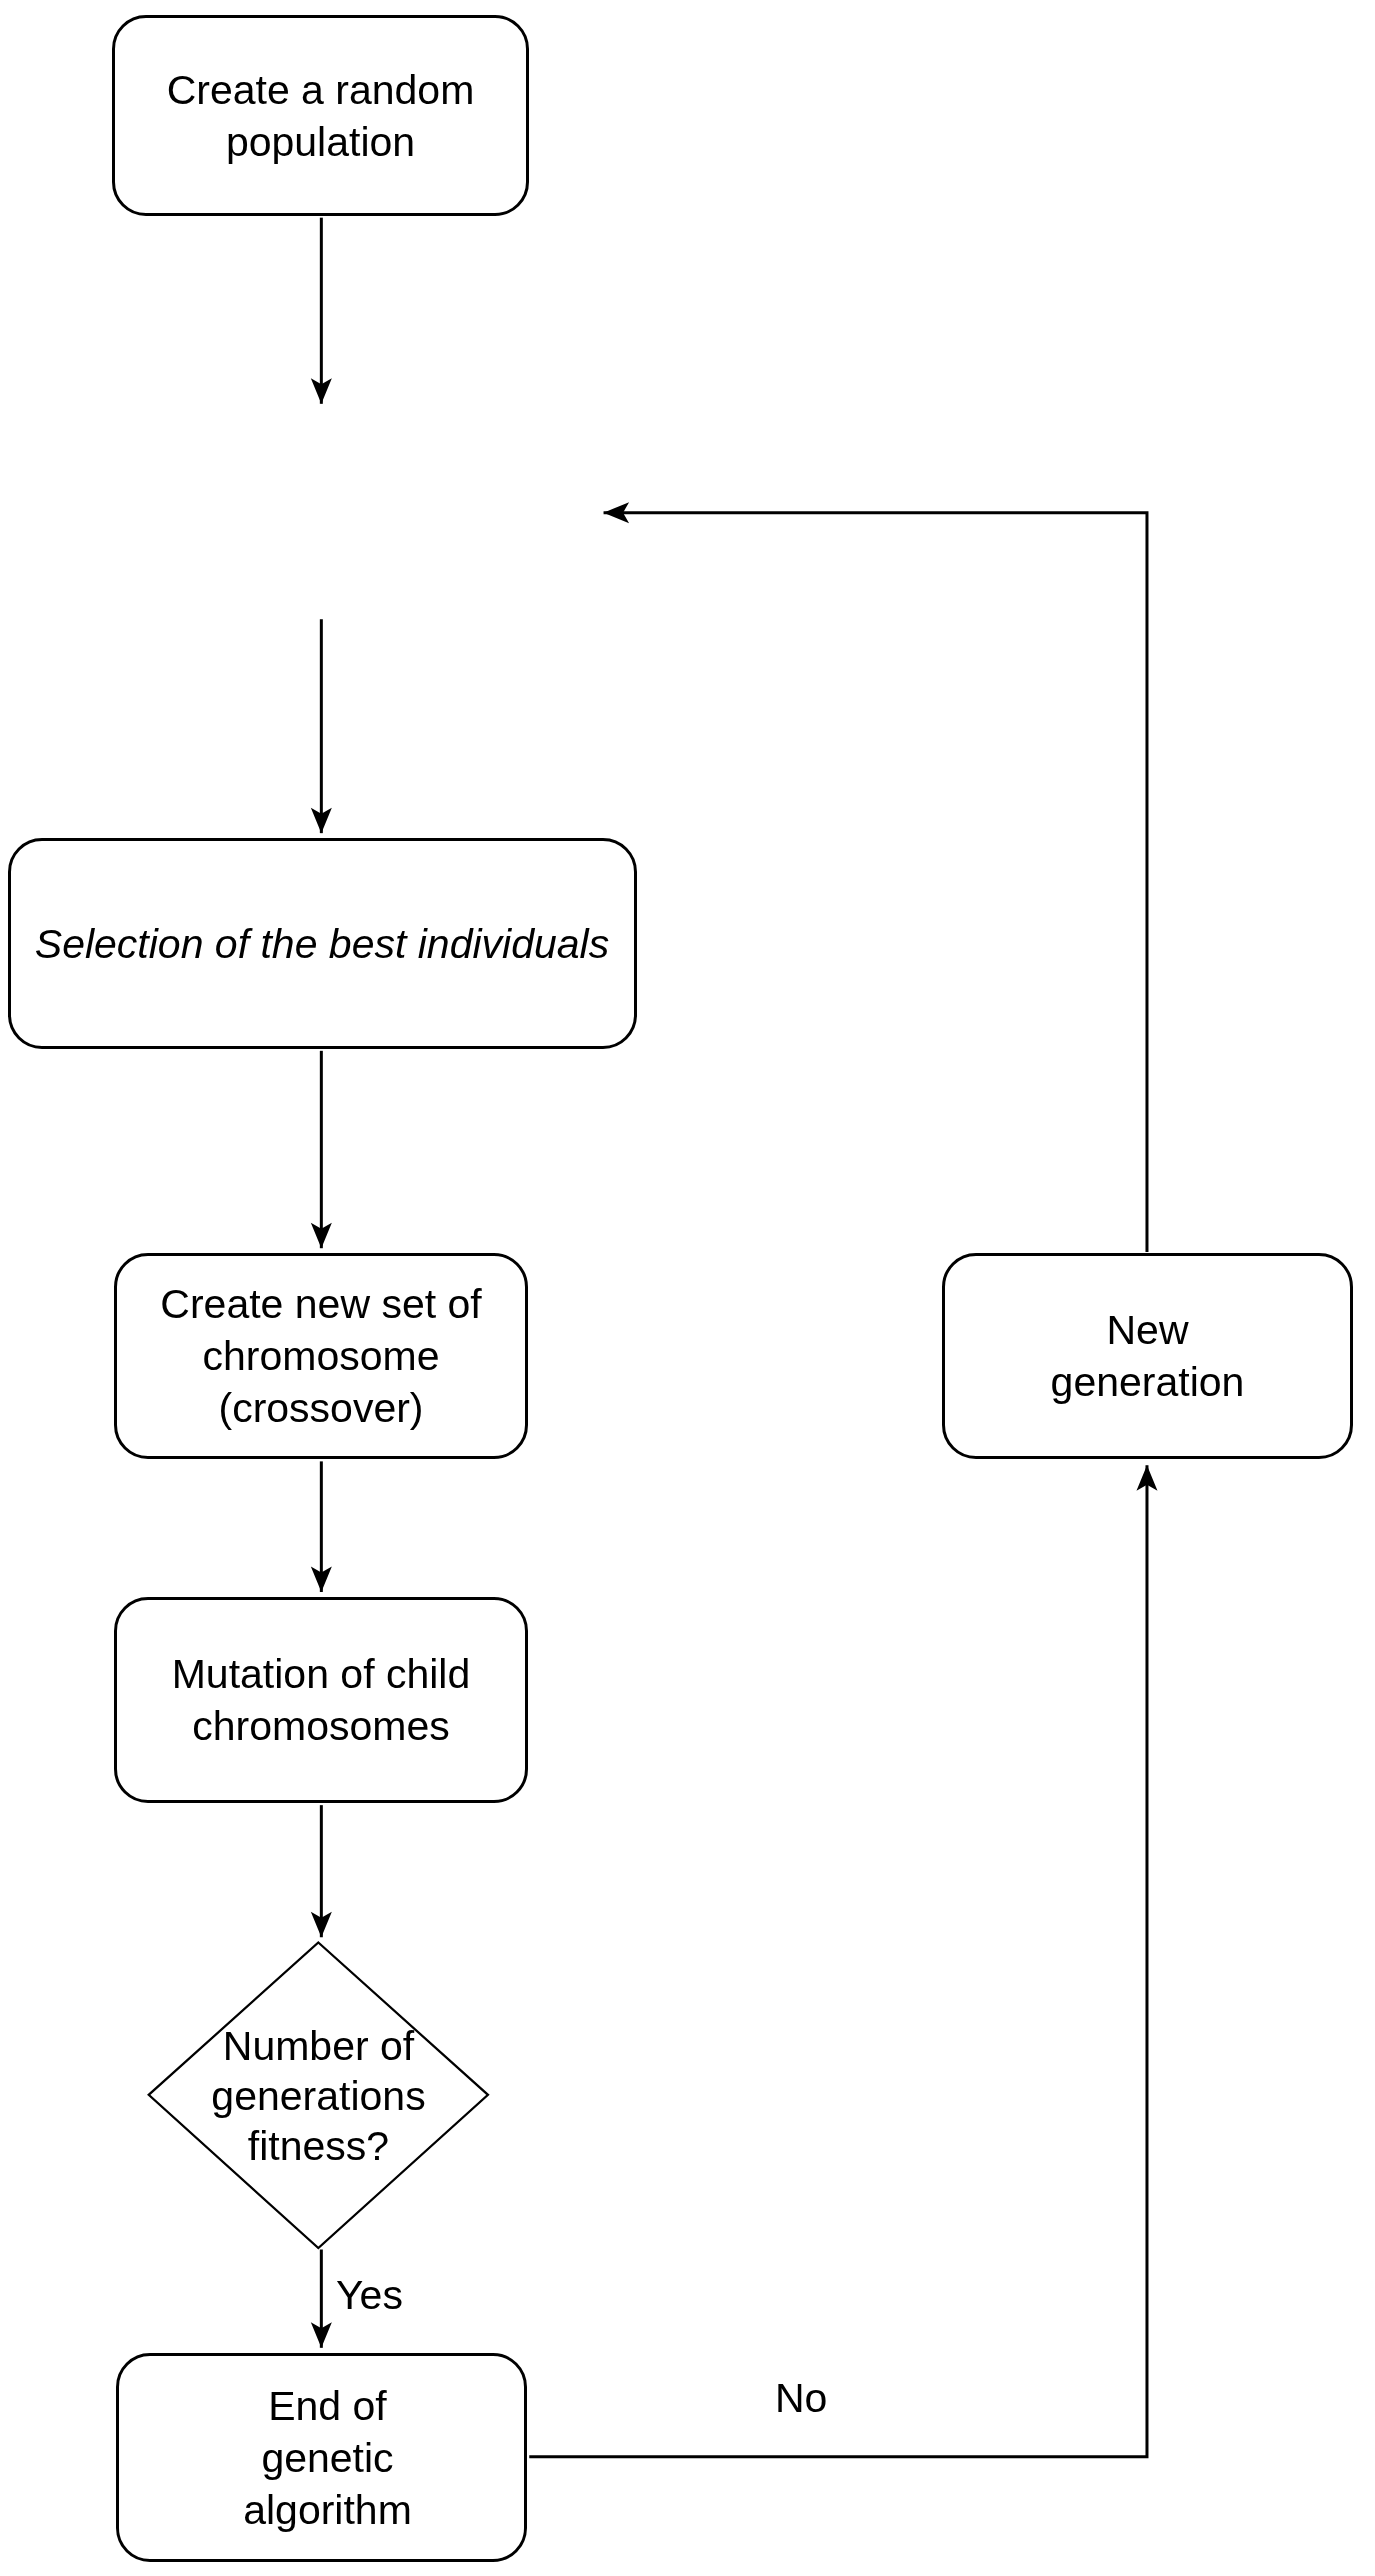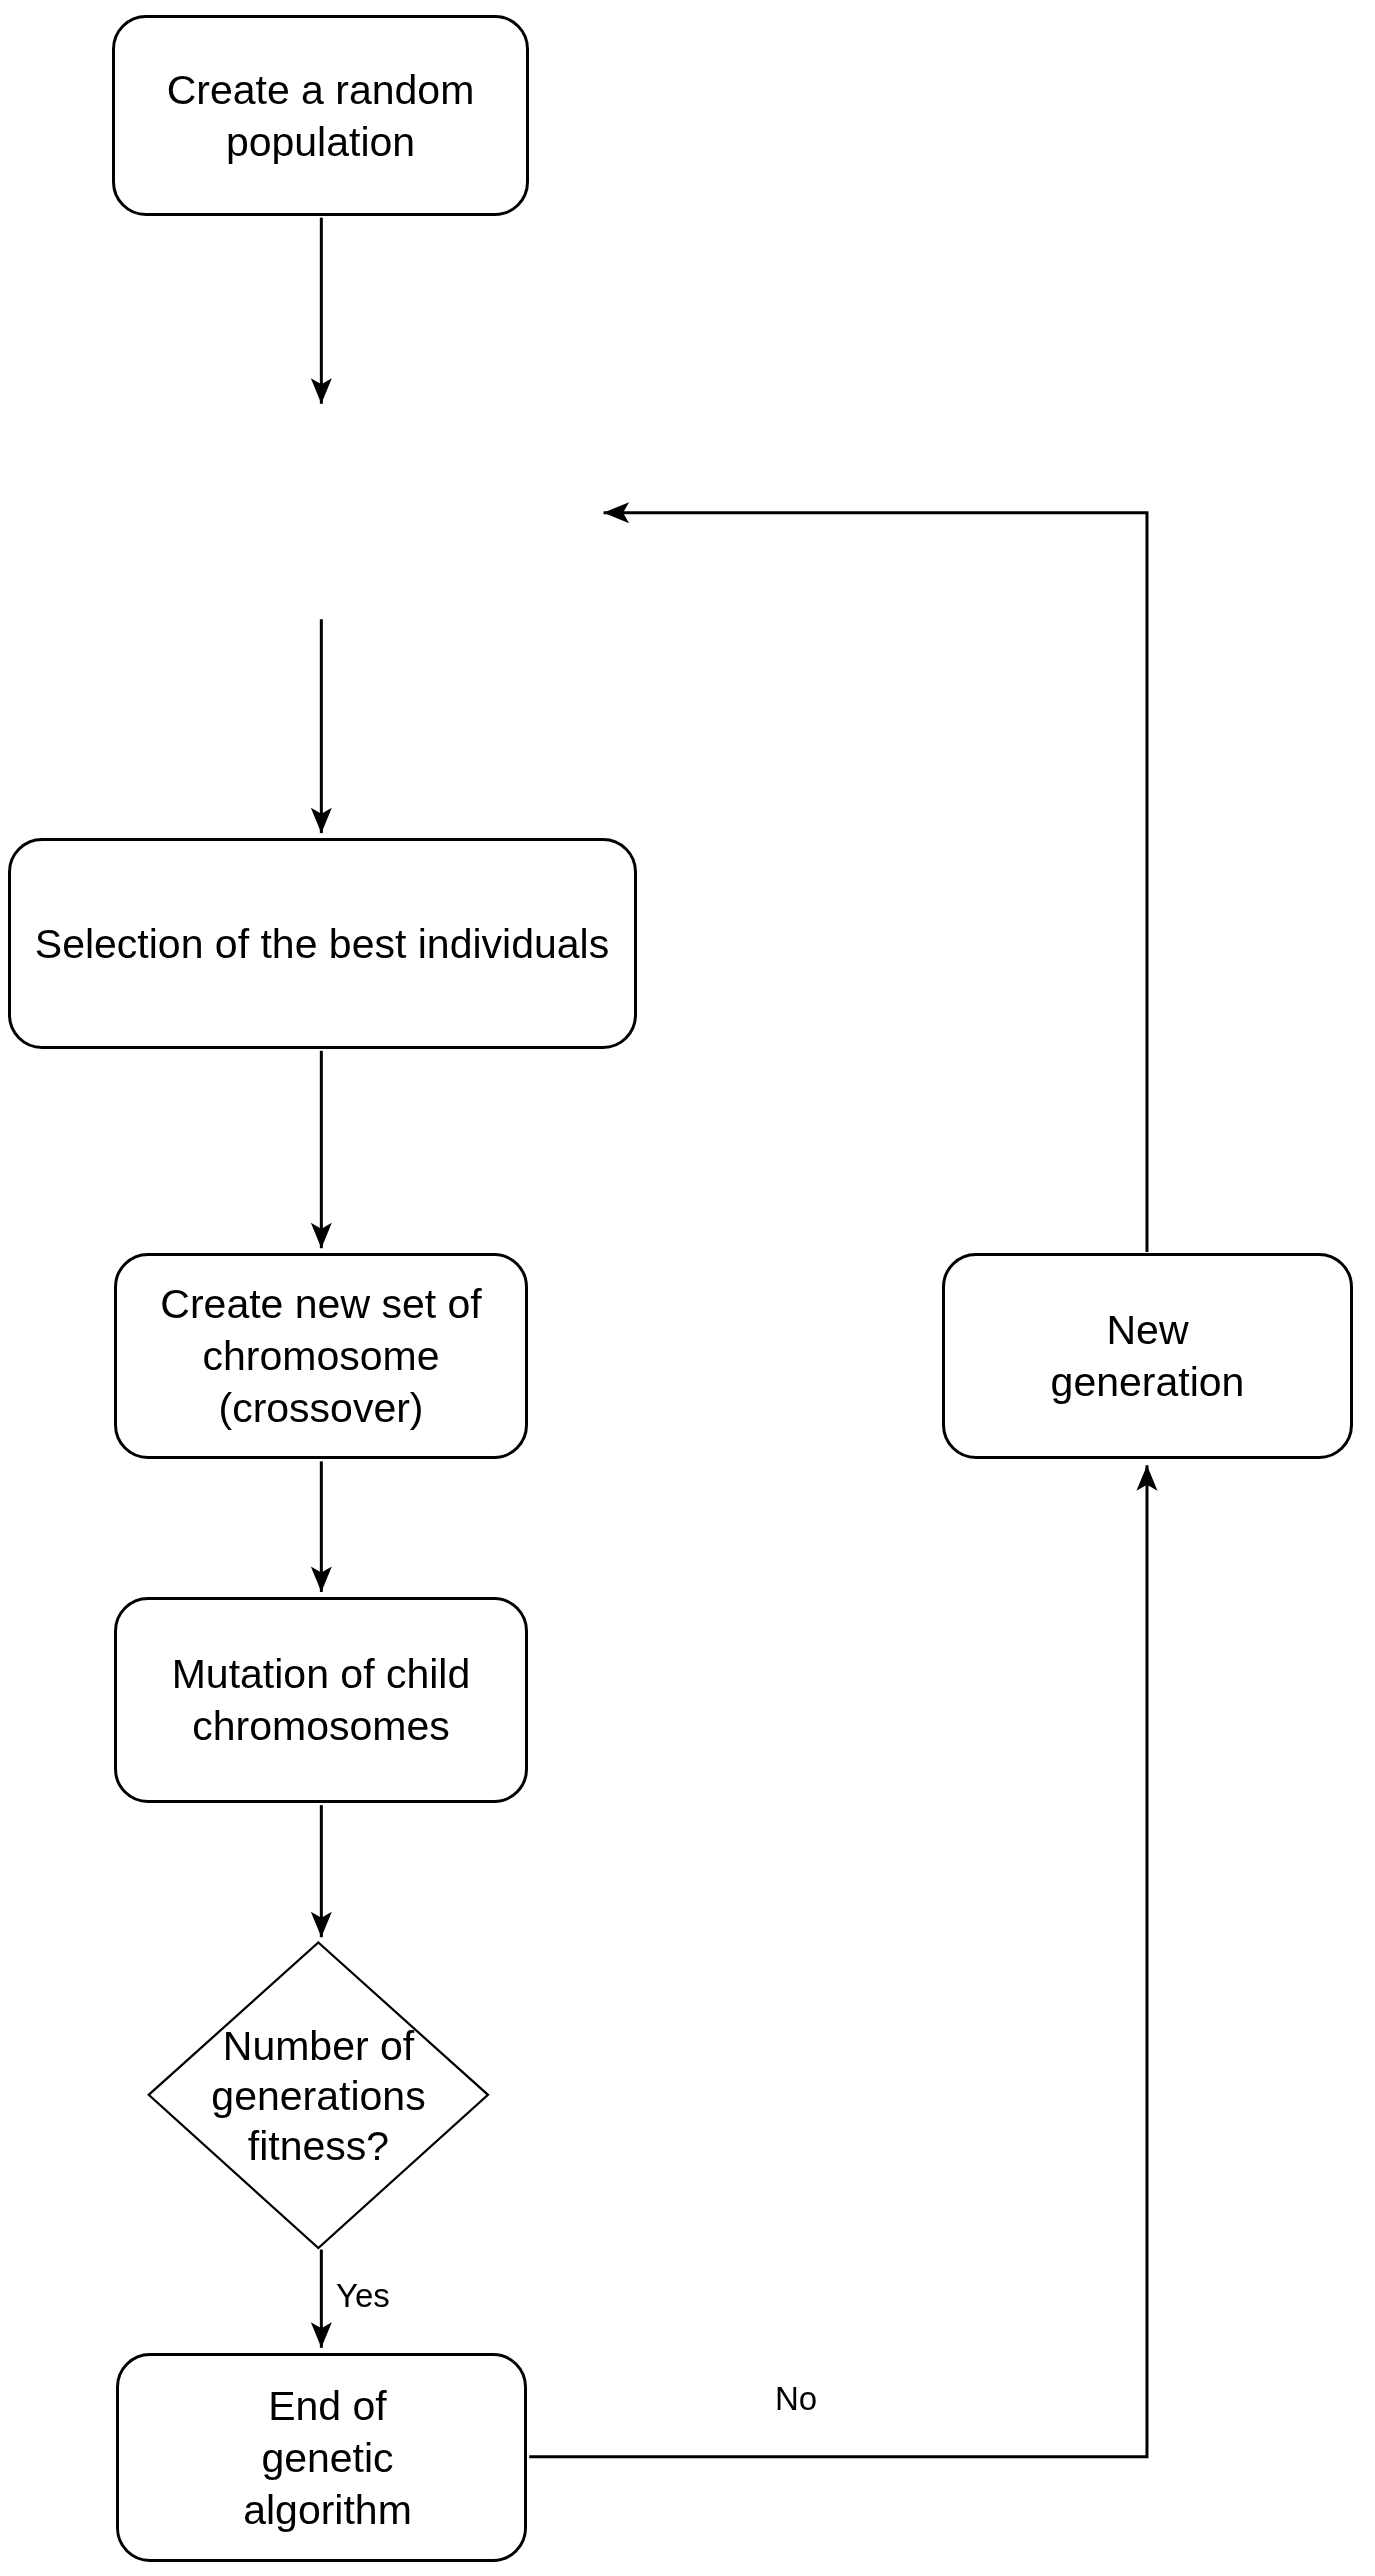--- a/index.html
+++ b/index.html
@@ -25,29 +25,29 @@
     display: flex;
     align-items: center;
     justify-content: center;
     text-align: center;
     white-space: pre-line;
     font-size: 41px;
     line-height: 52px;
   }
   .plain-label {
     position: absolute;
-    font-size: 33px;
+    font-size: 41px;
     line-height: 45px;
     white-space: pre-line;
     text-align: right;
   }
   
   .n-create     { left: 112px;  top: 15px;   width: 417px; height: 201px; }
   .n-evaluate   { left: 41px;   top: 409px;  width: 557px; height: 209px; }
-  .n-selection  { left: 7.5px;   top: 838px; width: 629px; height: 211px; }
+  .n-selection  { left: 7.5px;   top: 838px; width: 629px; height: 211px; font-style: italic; }
   .n-crossover  { left: 114px;  top: 1253px; width: 414px; height: 206px; }
   .n-mutation   { left: 114px;  top: 1597px; width: 414px; height: 206px; }
   .n-end        { left: 116px;  top: 2353px; width: 411px; height: 209px; padding-left: 12px; }
   .n-newgen     { left: 942px; top: 1253px; width: 411px; height: 206px; }
   .l-decision   { left: 187px;  top: 1994px; width: 263px; height: 203px;
                   position: absolute; display: flex; align-items: center; justify-content: center;
                   text-align: center; white-space: pre-line; font-size: 41px; line-height: 50px; }
   .l-yes        { left: 336px;  top: 2273px; }
   .l-no         { left: 775px; top: 2376px; }
 </style>

